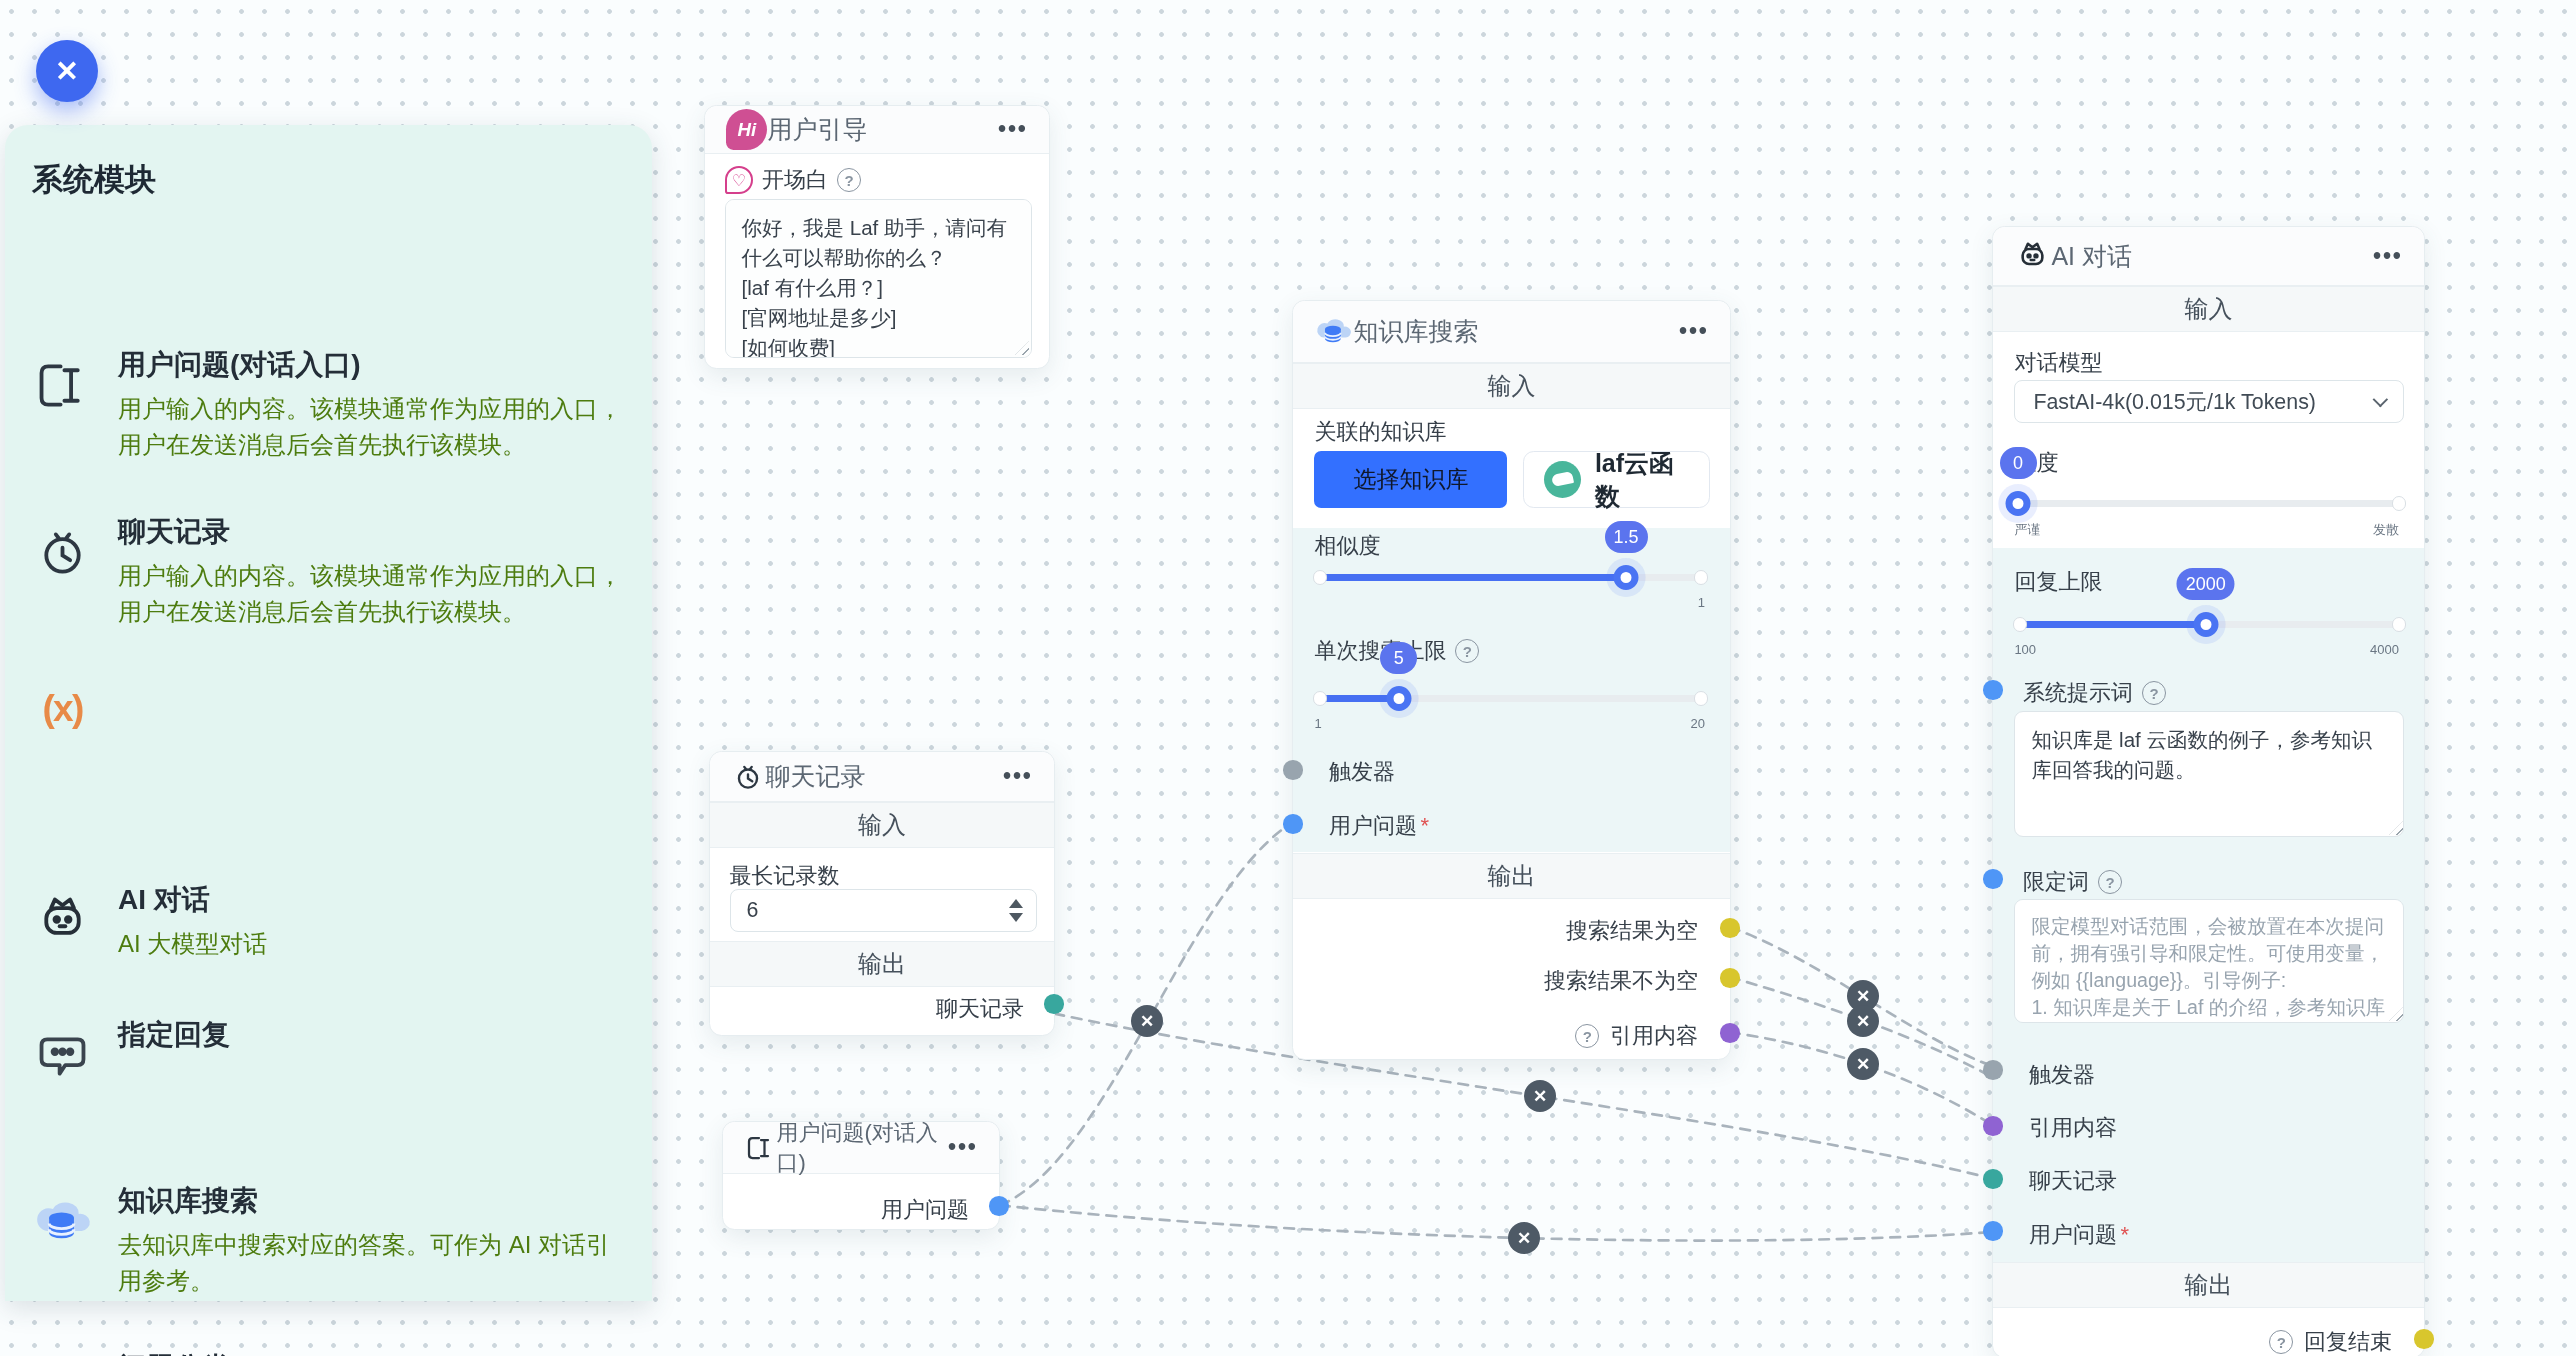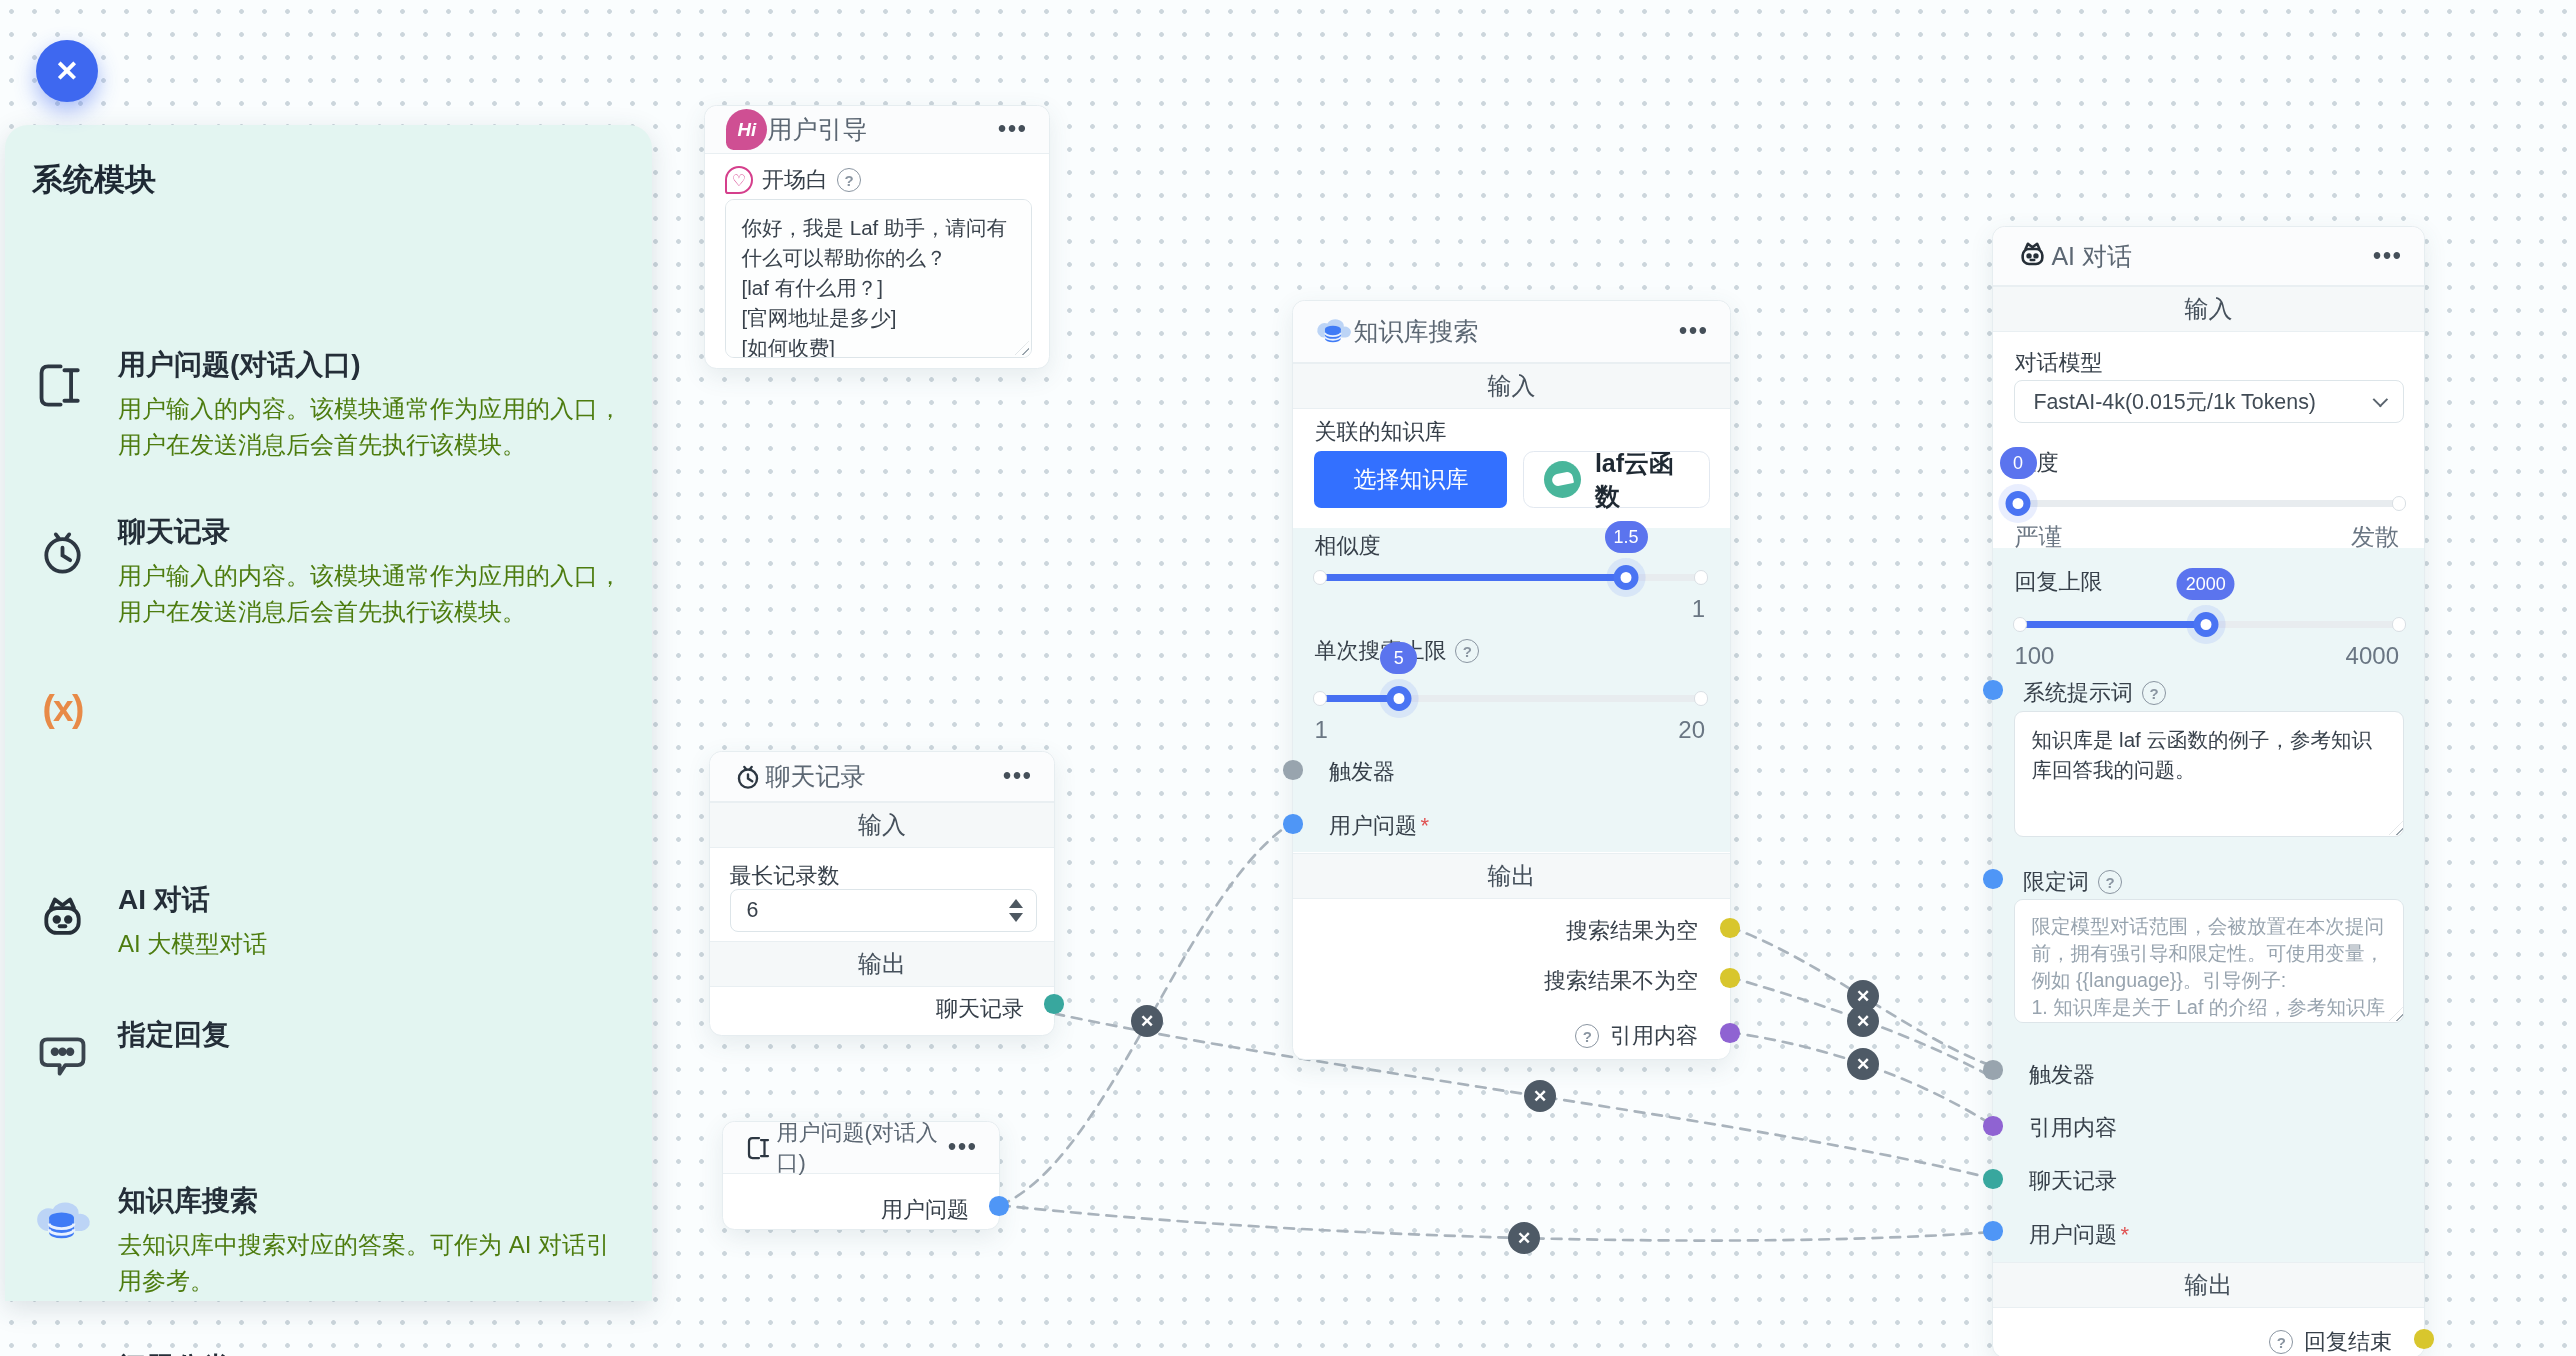--- a/index.html
+++ b/index.html
@@ -86,37 +86,37 @@
   .slider .thumb {
     position:absolute; top:-9px; width:25px; height:25px; border-radius:50%;
     background:#fff; border:7.1px solid #4a74f3; transform:translateX(-12.5px);
     box-shadow:0 0 0 7.1px rgba(74,116,243,.12); cursor:pointer; z-index:2;
   }
   .slider .bubble {
     position:absolute; bottom:30px; left:50%; transform:translateX(-50%);
     min-width:37px; height:32px; padding:0 9px; border-radius:16px; background:#5b74ee;
     color:#fff; font-size:18px; display:flex; align-items:center; justify-content:center;
   }
-  .mm { position:absolute; font-size:24px; color:#6a7683; z-index:1; }
+  .mm { position:absolute; font-size:13px; color:#6a7683; z-index:1; }
   
   .selectbox {
     position:absolute; height:43px; border:0.9px solid #dde5e9; border-radius:8px; background:#fff;
     display:flex; align-items:center; justify-content:space-between; padding:0 18px;
     font-size:21.4px; color:#414b55; cursor:pointer; z-index:1;
   }
   .chev { width:10.7px; height:10.7px; border-right:2.7px solid #5a646e; border-bottom:2.7px solid #5a646e; transform:rotate(45deg); margin-top:-5.3px; }
   .numbox {
     position:absolute; height:43px; border:0.9px solid #dde5e9; border-radius:8px; background:#fff;
     display:flex; align-items:center; padding:0 16px; font-size:21.4px; color:#39424c; z-index:1;
   }
   .stepper { position:absolute; right:12.5px; top:0; height:100%; display:flex; flex-direction:column; justify-content:center; gap:5.3px; cursor:pointer; }
   .tri-up { width:0; height:0; border-left:7.1px solid transparent; border-right:7.1px solid transparent; border-bottom:9.8px solid #4e5861; }
   .tri-dn { width:0; height:0; border-left:7.1px solid transparent; border-right:7.1px solid transparent; border-top:9.8px solid #4e5861; }
   .btn-primary {
-    position:absolute; background:#3370ff; color:#ffffff; border:none; border-radius:7.1px;
+    position:absolute; background:#3370ff; color:#0f172a; border:none; border-radius:7.1px;
     font-size:23px; font-family:"Liberation Sans",sans-serif; display:flex; align-items:center; justify-content:center; cursor:pointer; z-index:1;
   }
   .kb-tag {
     position:absolute; background:#fff; border:0.9px solid #e2e8f0; border-radius:10.7px;
     display:flex; align-items:center; gap:14.3px; padding:0 19.6px; cursor:pointer; z-index:1;
   }
   .kb-tag-ic { width:37px; height:37px; border-radius:50%; background:#49b69b; position:relative; overflow:hidden; flex:0 0 auto; }
   .kb-tag-ic::after { content:""; position:absolute; left:8px; top:11.6px; width:21.4px; height:11.6px; background:#fff; border-radius:10.7px 10.7px 1.8px 10.7px; transform:rotate(-12deg); }
   .kb-tag-label { font-size:25px; font-weight:bold; color:#1f2933; }
   .hi-avatar {

